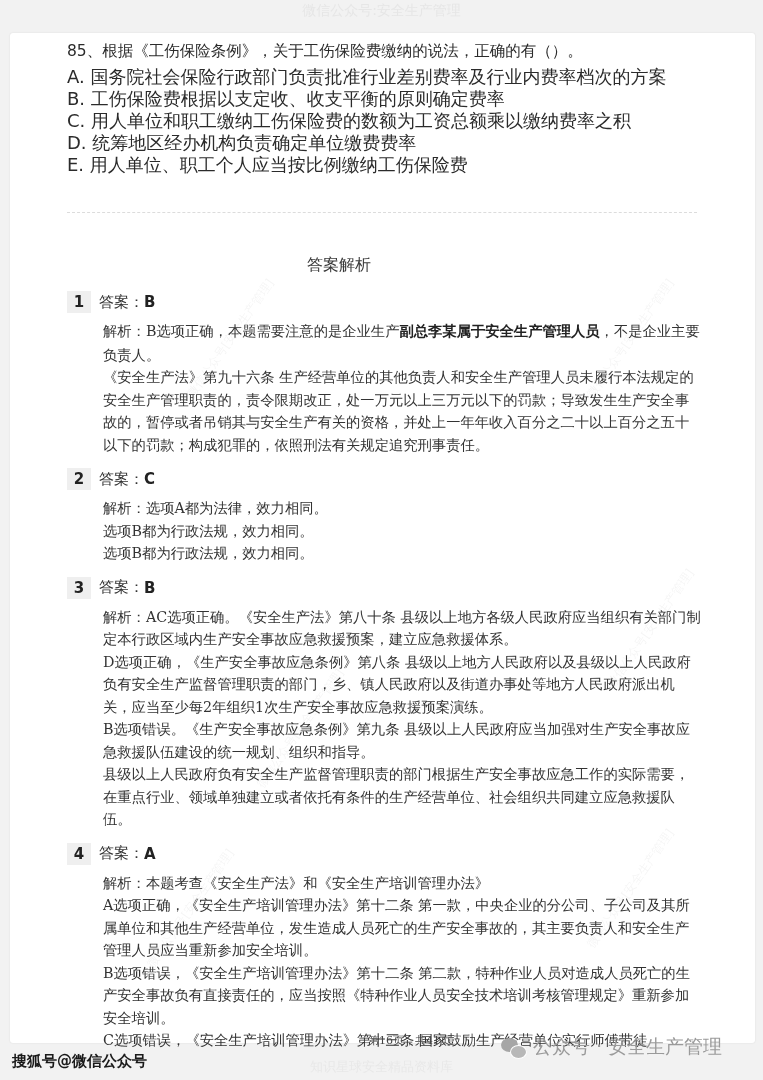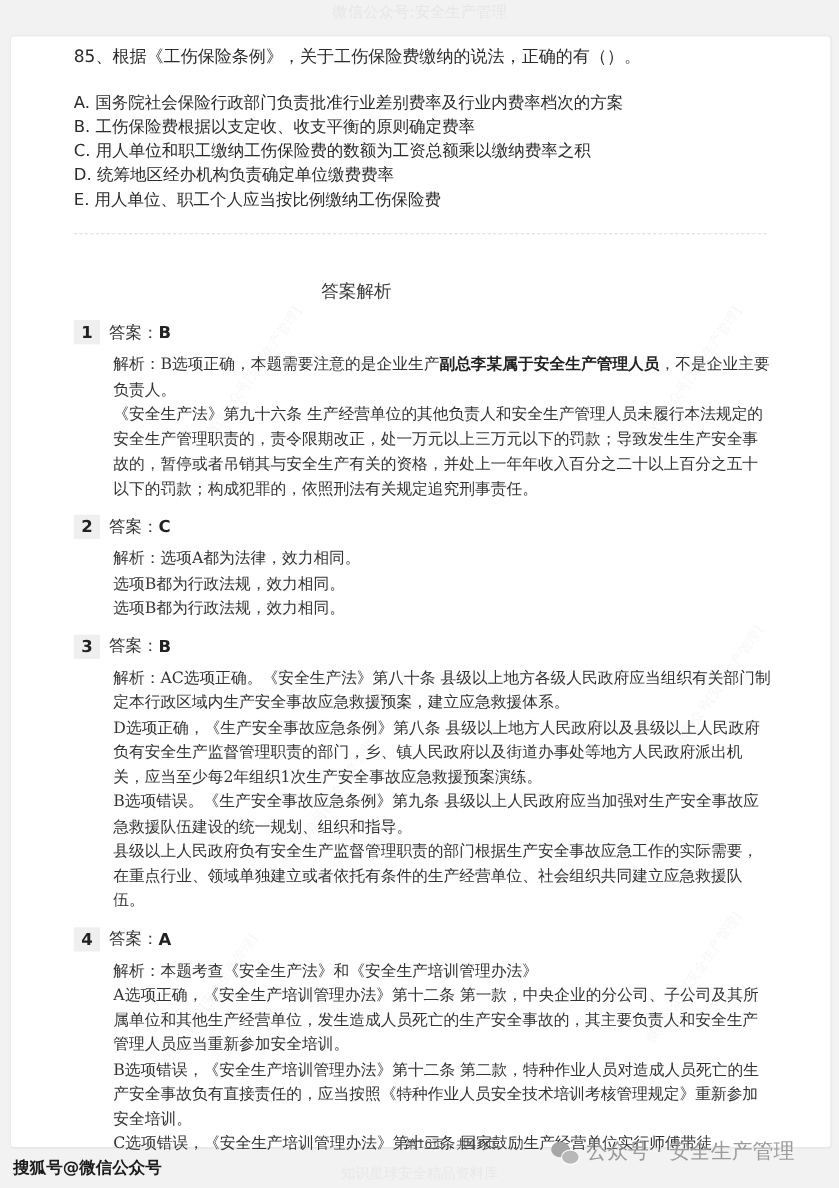--- a/index.html
+++ b/index.html
@@ -47,38 +47,38 @@
     .question {
       position: absolute;
       left: 67px;
       top: 40px;
       width: 640px;
     }
     .q-title {
       font-size: 15.5px;
       line-height: 22px;
       color: #2b2b2b;
-      margin-bottom: 20px;
+      margin-bottom: 4px;
     }
     .q-option {
-      font-size: 15px;
+      font-size: 18px;
       line-height: 22px;
       color: #2b2b2b;
     }
     .separator {
       position: absolute;
       left: 67px;
       top: 212px;
       width: 630px;
       border-top: 1px dashed #dcdcdc;
     }
     .section-title {
       position: absolute;
       top: 255px;
-      left: 1px;
+      left: 16px;
       width: 646px;
       text-align: center;
       font-family: "DejaVu Serif", "Liberation Serif", serif;
       font-size: 16px;
       color: #3a3a3a;
     }
     .answers {
       position: absolute;
       left: 67px;
       top: 290px;

